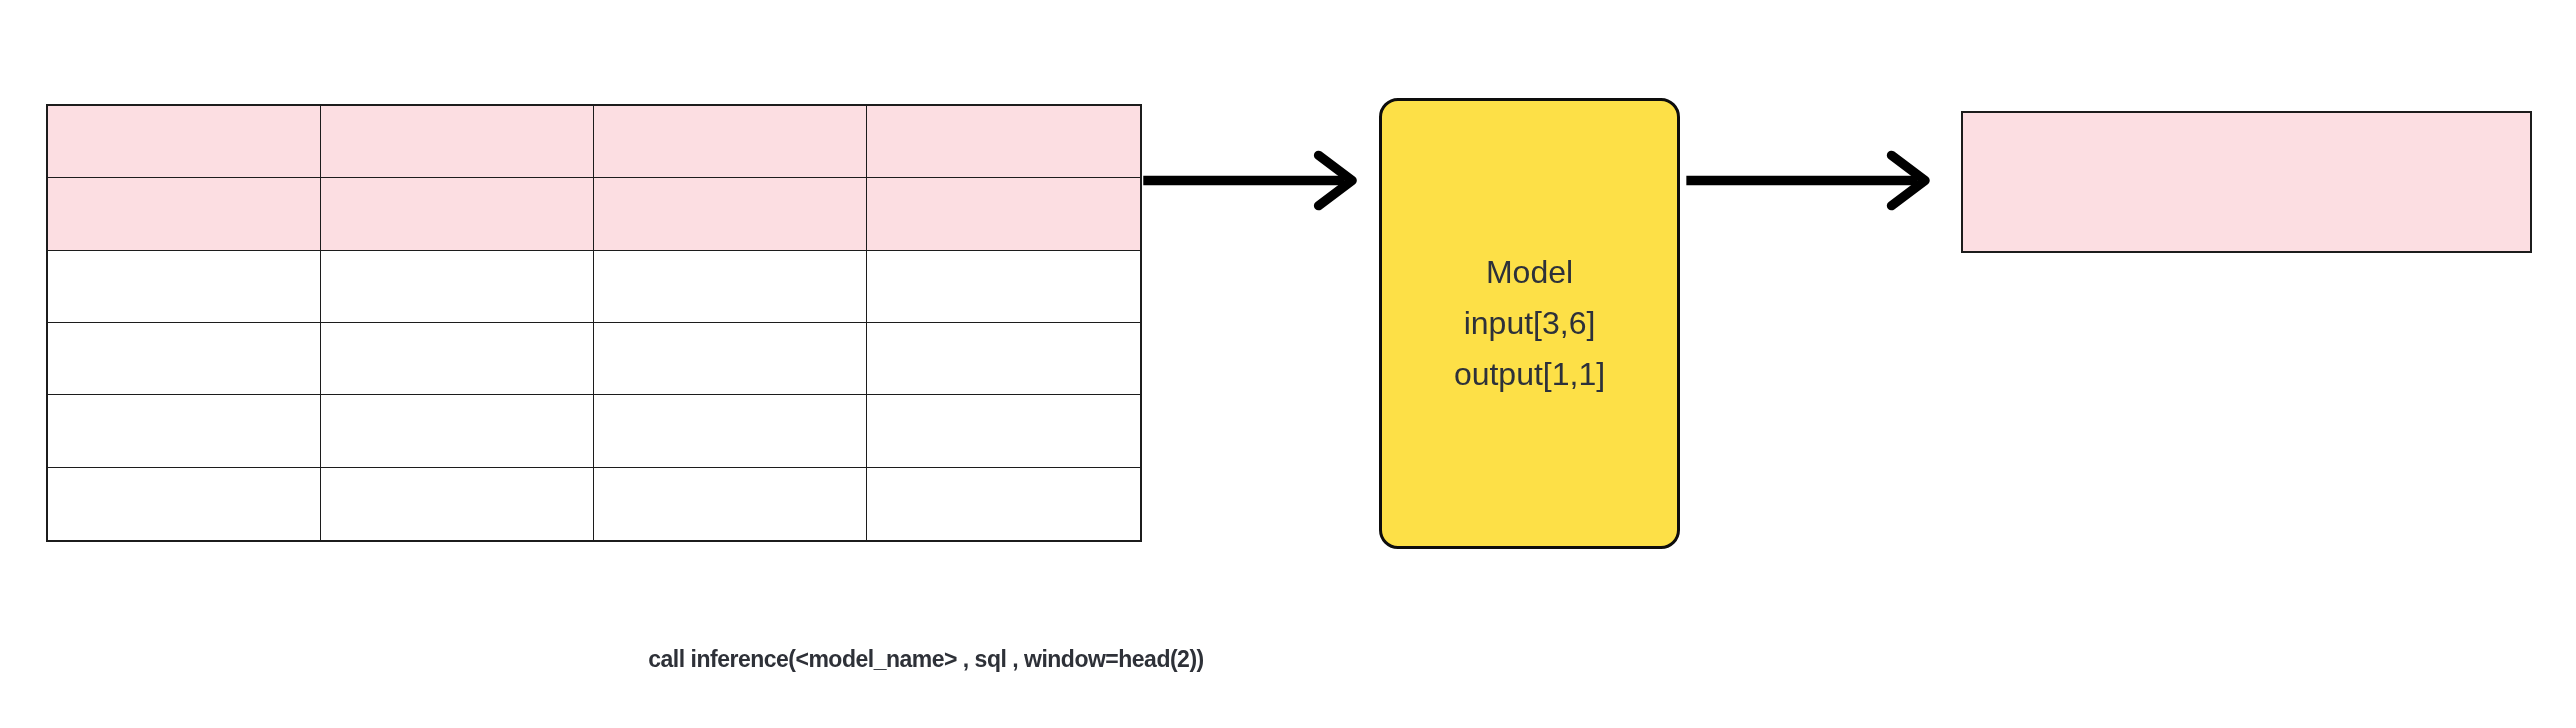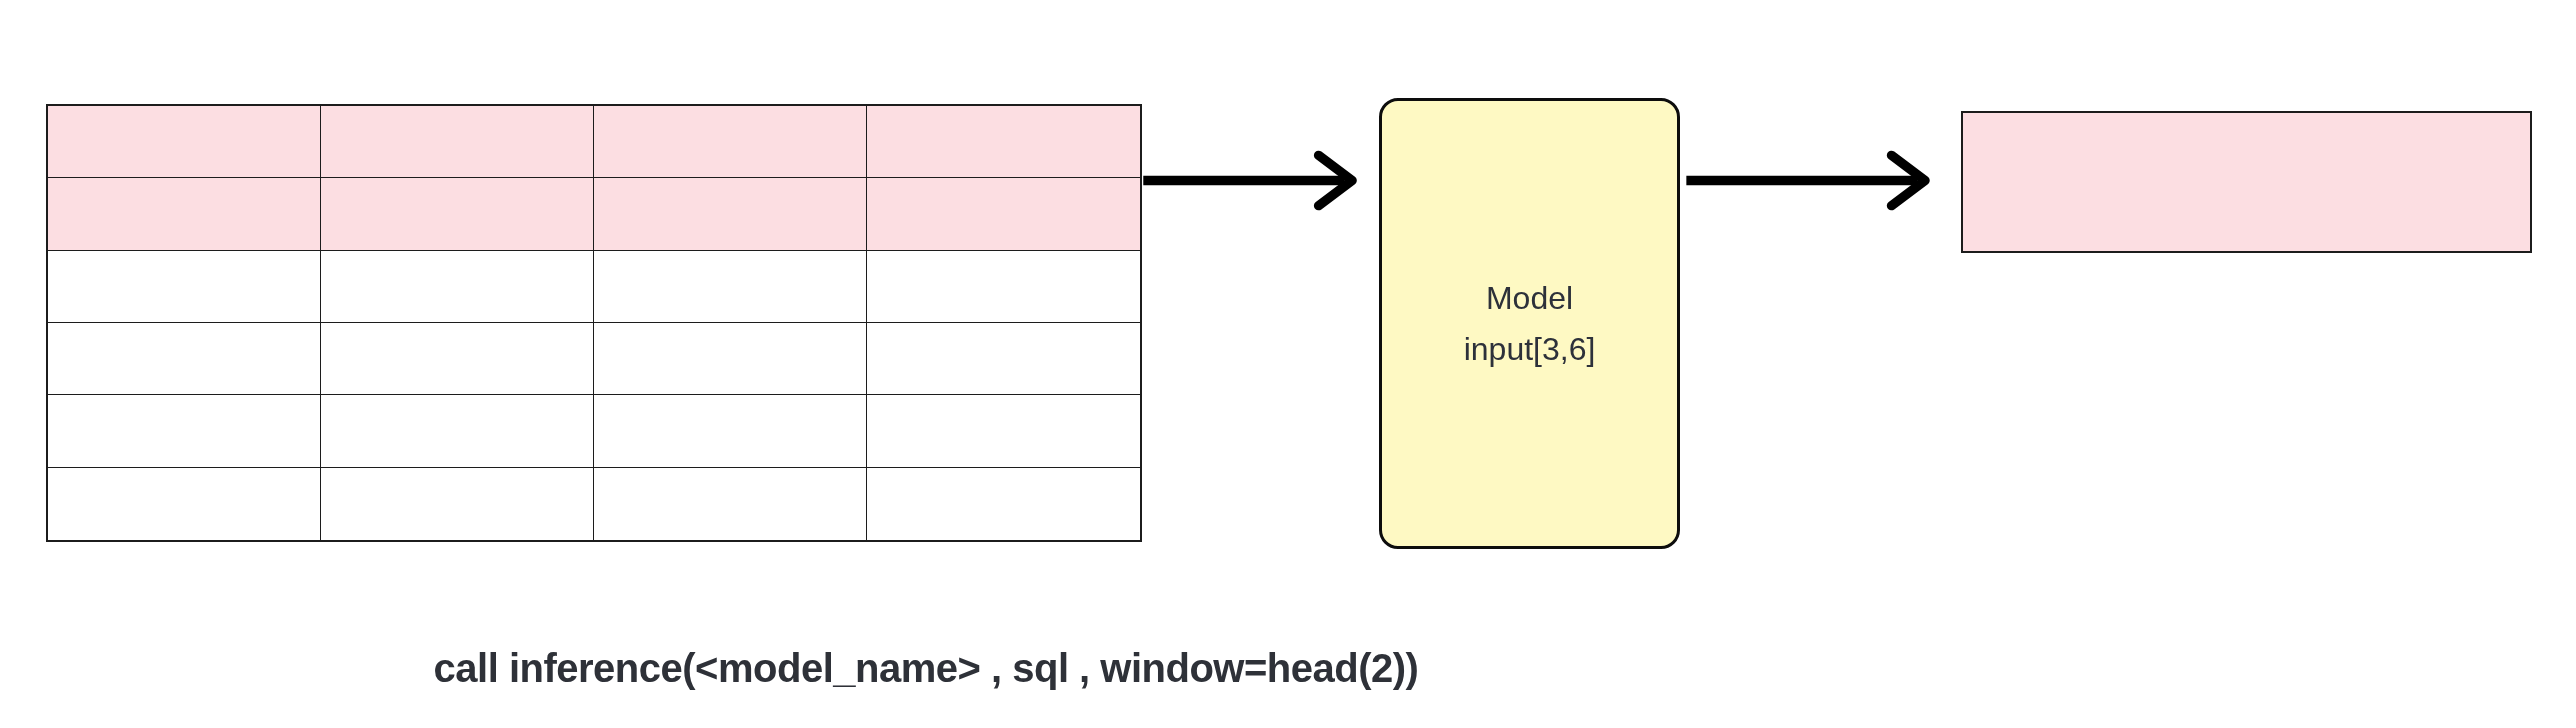--- a/index.html
+++ b/index.html
@@ -51,21 +51,21 @@
   
   .model-box {
     position: absolute;
     left: 1379px;
     top: 98px;
     width: 301px;
     height: 451px;
     box-sizing: border-box;
     border: 3.7px solid #0d0d0d;
     border-radius: 19px;
-    background: #fef9c3;
+    background: #fde047;
     display: flex;
     flex-direction: column;
     align-items: center;
     justify-content: center;
   }
   .model-line {
     font-size: 32px;
     line-height: 51px;
     color: #2d313a;
     text-align: center;
@@ -83,21 +83,21 @@
     border: 2.8px solid #1c1c1c;
     background: #fcdee2;
   }
 
   
   .caption {
     position: absolute;
     left: 926px;
     top: 646px;
     transform: translateX(-50%);
-    font-size: 40px;
+    font-size: 23px;
     font-weight: bold;
     letter-spacing: -0.5px;
     color: #2e3138;
     white-space: nowrap;
   }
 </style>
 </head>
 <body>
 
 <div class="canvas">
@@ -130,20 +130,21 @@
     </div>
 
   <svg class="arrow arrow-1" width="215" height="69" viewBox="0 0 230 74">
     <line x1="0" y1="37" x2="216" y2="37" stroke="#000000" stroke-width="10"></line>
     <polyline points="188,10 224,37 188,64" fill="none" stroke="#000000" stroke-width="10" stroke-linecap="round" stroke-linejoin="round"></polyline>
   </svg>
 
   <div class="model-box">
     <div class="model-line">Model</div>
     <div class="model-line">input[3,6]</div>
+    <div class="model-line">output[1,1]</div>
   </div>
 
   <svg class="arrow arrow-2" width="245" height="69" viewBox="0 0 262 74">
     <line x1="0" y1="37" x2="248" y2="37" stroke="#000000" stroke-width="10"></line>
     <polyline points="220,10 256,37 220,64" fill="none" stroke="#000000" stroke-width="10" stroke-linecap="round" stroke-linejoin="round"></polyline>
   </svg>
 
   <div class="output-box"></div>
 
   <div class="caption">call inference(&lt;model_name&gt; , sql , window=head(2))</div>

